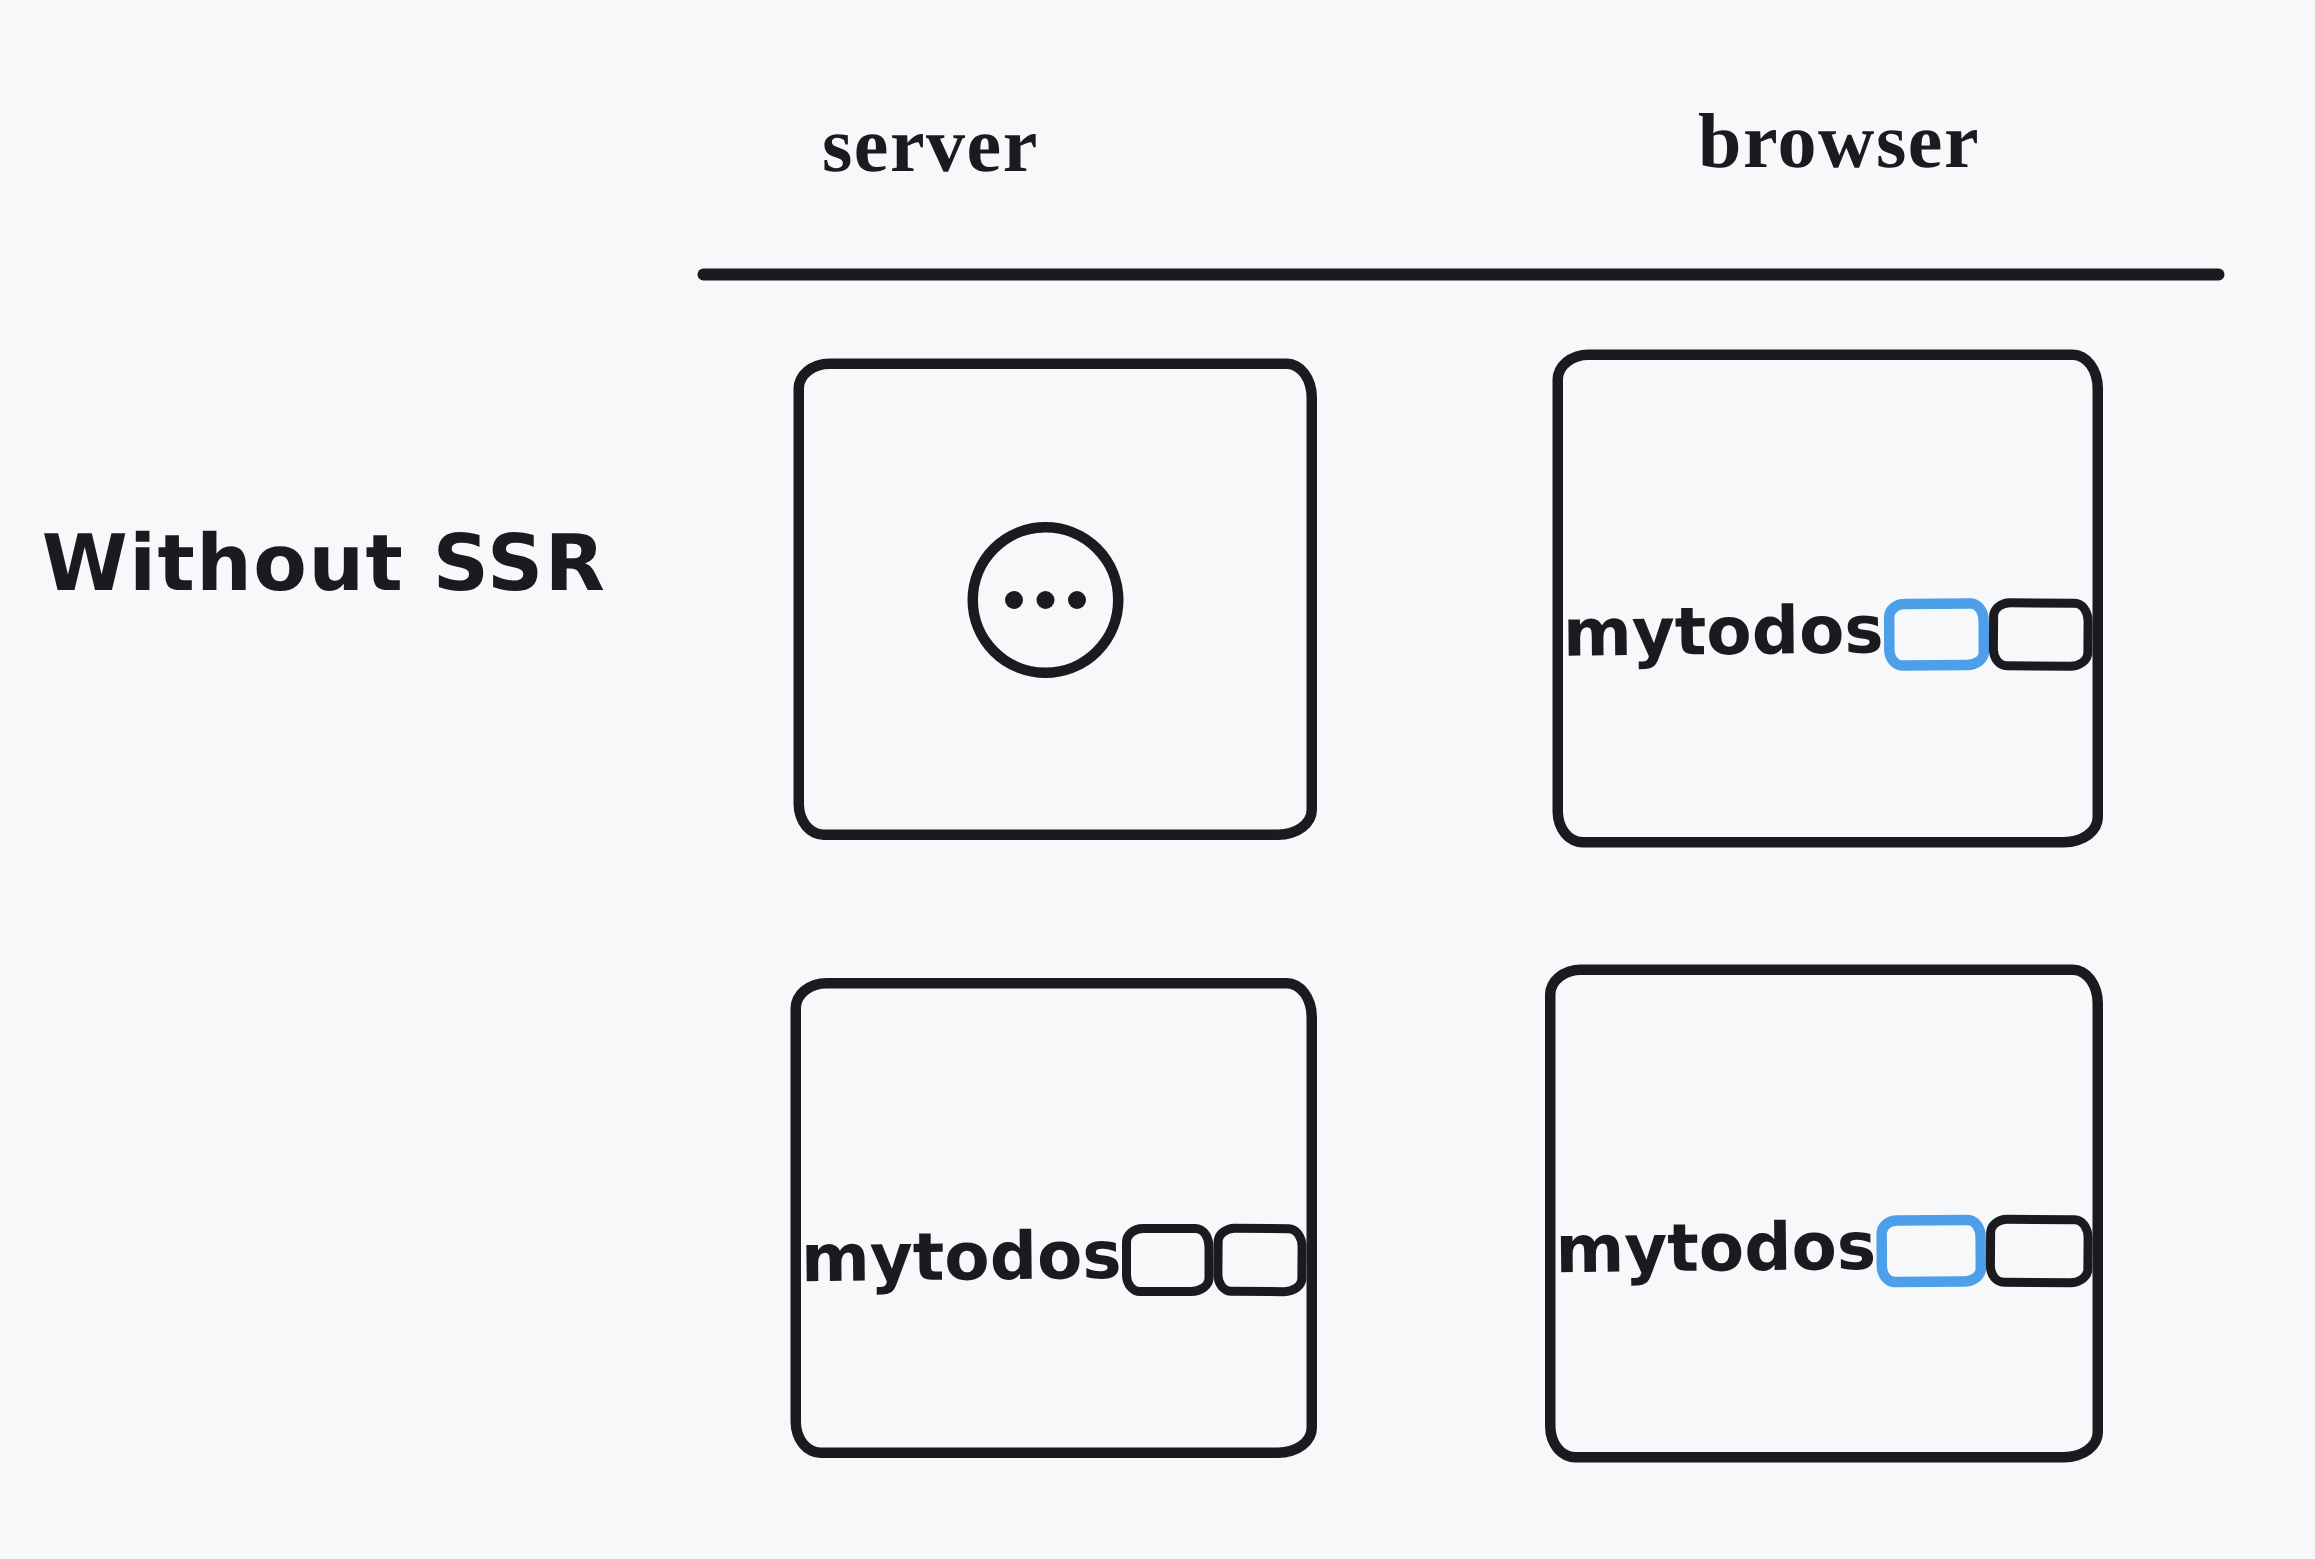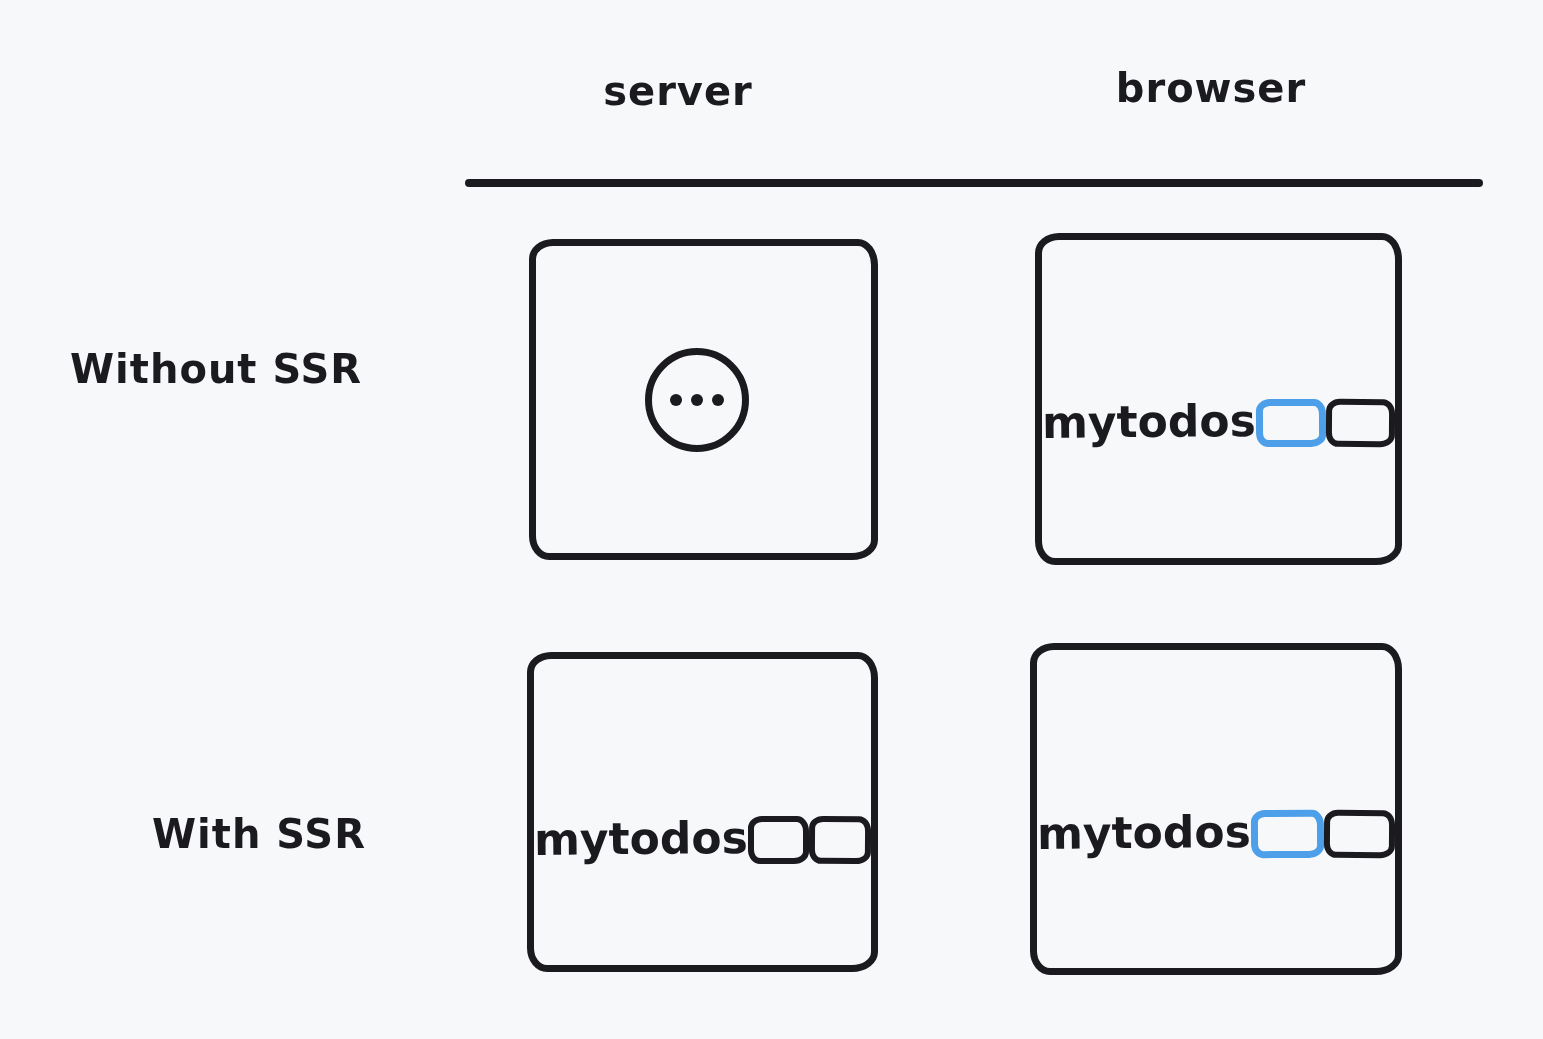--- a/index.html
+++ b/index.html
@@ -14,42 +14,43 @@
     font-family: "DejaVu Sans", "Liberation Sans", sans-serif;
     position: relative;
     overflow: hidden;
     color: var(--stroke);
   }
   .canvas { position: absolute; inset: 0; }
 
   .col-header {
     position: absolute;
     width: 260px;
-    text-align: center;
-    font-size: 40px;
+    text-align: left;
+    font-size: 52px;
     font-weight: 700;
     letter-spacing: 1px;
     color: var(--stroke);
+    font-family: Liberation Serif, serif;
   }
   .col-header.server  { left: 548px; top: 68px; }
-  .col-header.browser { left: 1081px; top: 65px; }
+  .col-header.browser { left: 1132px; top: 65px; }
 
   .divider {
     position: absolute;
     left: 465px; top: 179px;
     width: 1018px; height: 8px;
     background: var(--stroke);
     border-radius: 4px;
   }
 
   .row-label {
     position: absolute;
     width: 380px;
     text-align: center;
-    font-size: 40px;
+    font-size: 52px;
     font-weight: 700;
     letter-spacing: 1px;
     color: var(--stroke);
   }
   .row-label.without { left: 26px; top: 346px; }
   .row-label.with    { left: 69px; top: 811px; }
 
   .panel {
     position: absolute;
     border: 7px solid var(--stroke);
@@ -108,21 +109,20 @@
 <body>
 
 <div class="canvas">
 
   <div class="col-header server">server</div>
   <div class="col-header browser">browser</div>
 
   <div class="divider"></div>
 
   <div class="row-label without">Without SSR</div>
-  <div class="row-label with">With SSR</div>
 
   <div class="panel server-top">
     <div class="ellipsis-circle">
       <span class="dot"></span>
       <span class="dot"></span>
       <span class="dot"></span>
     </div>
   </div>
 
   <div class="panel browser-top">

